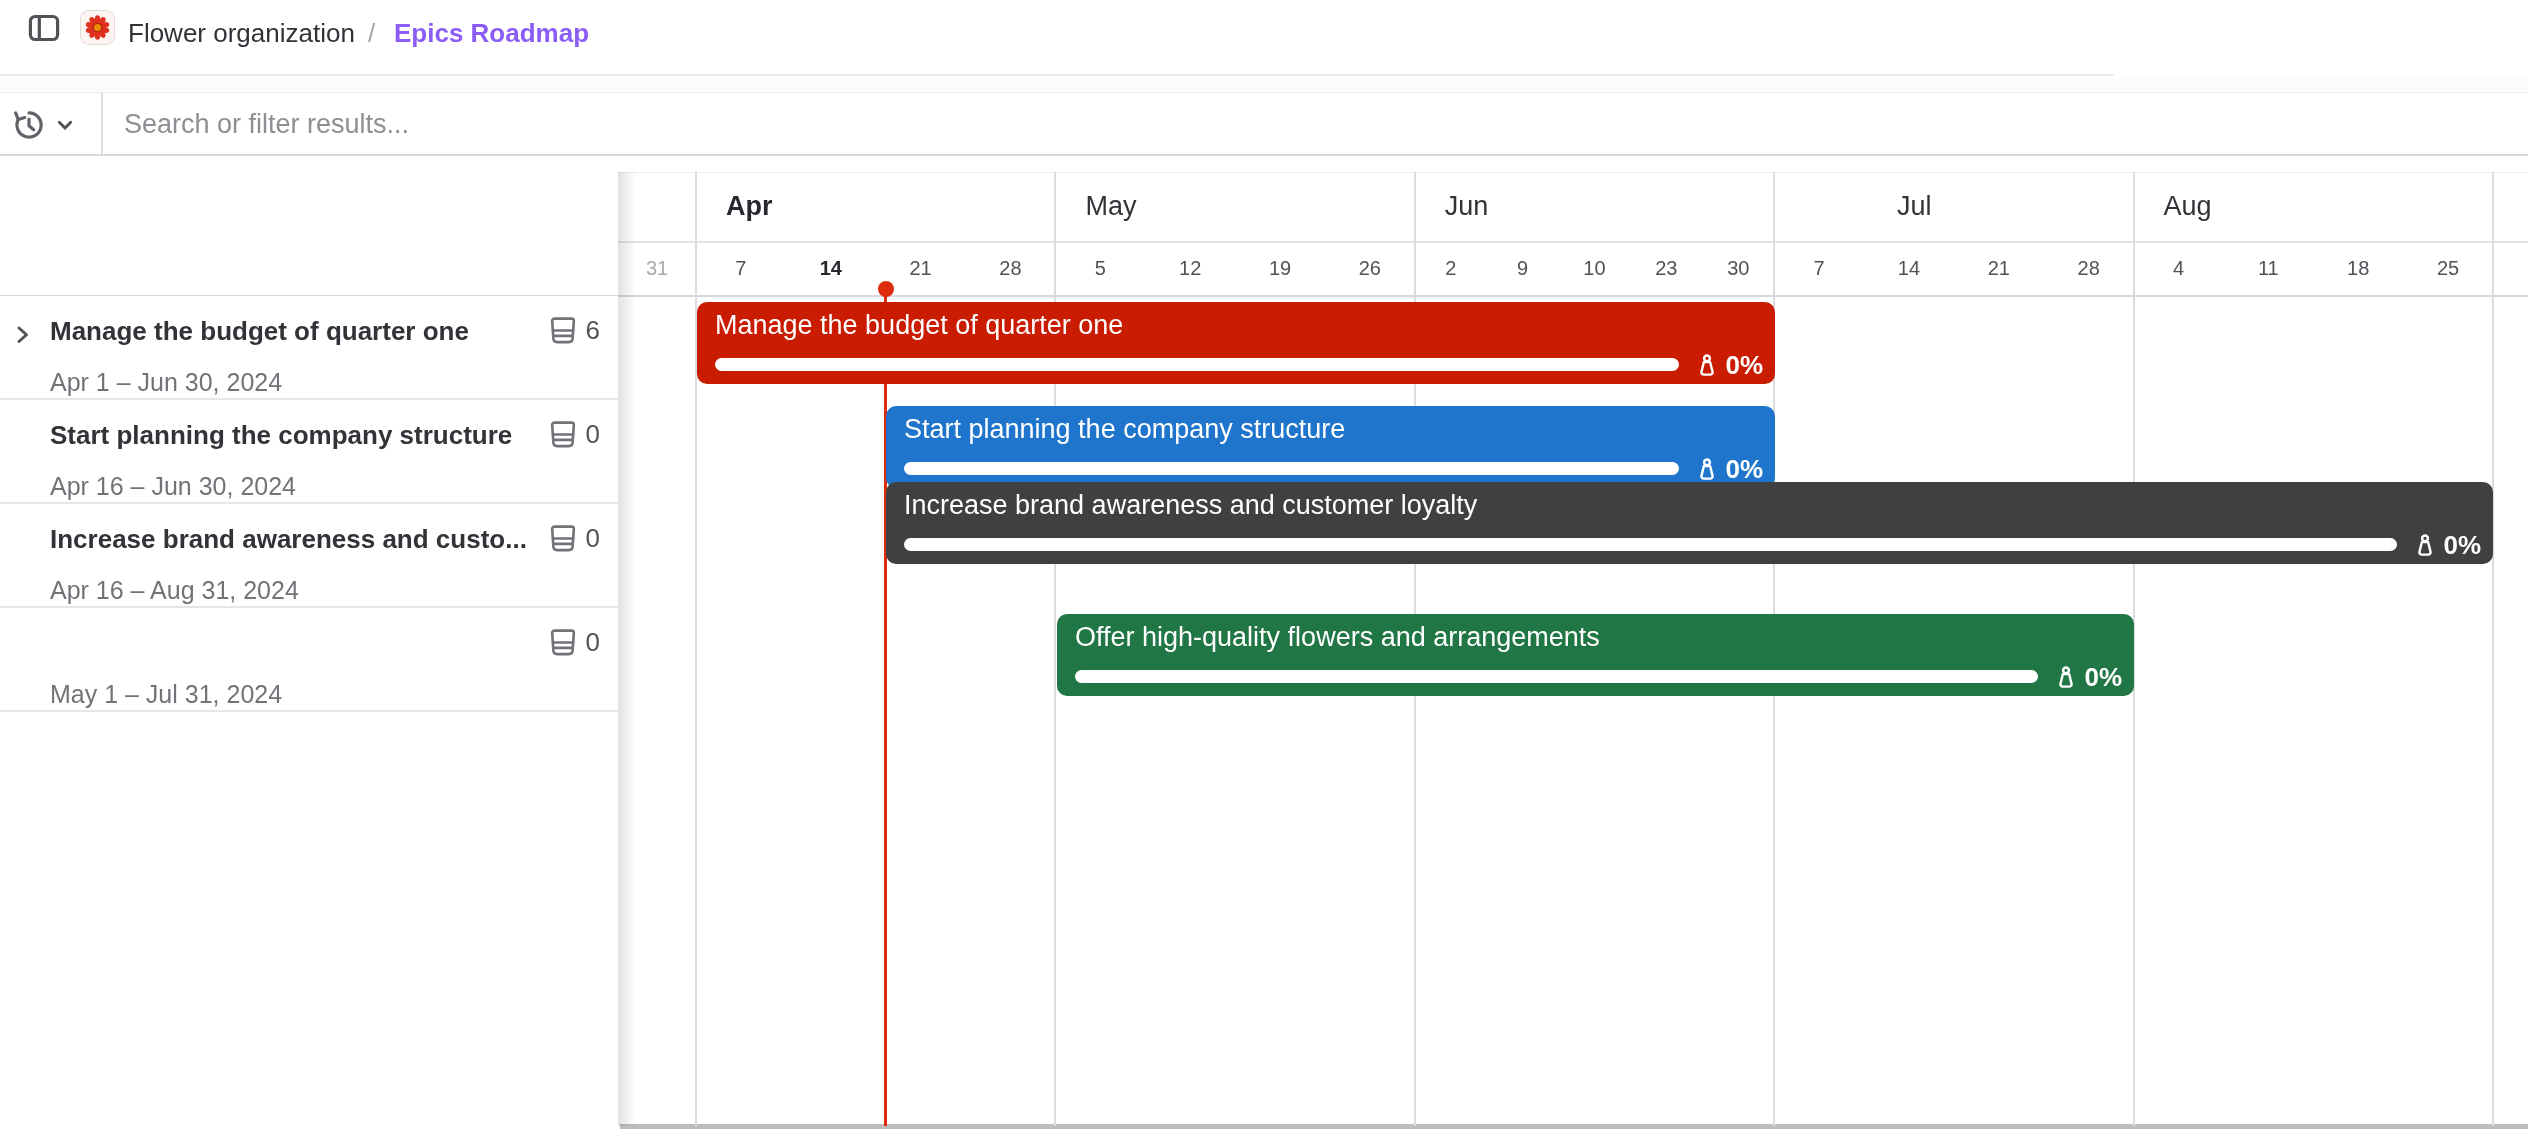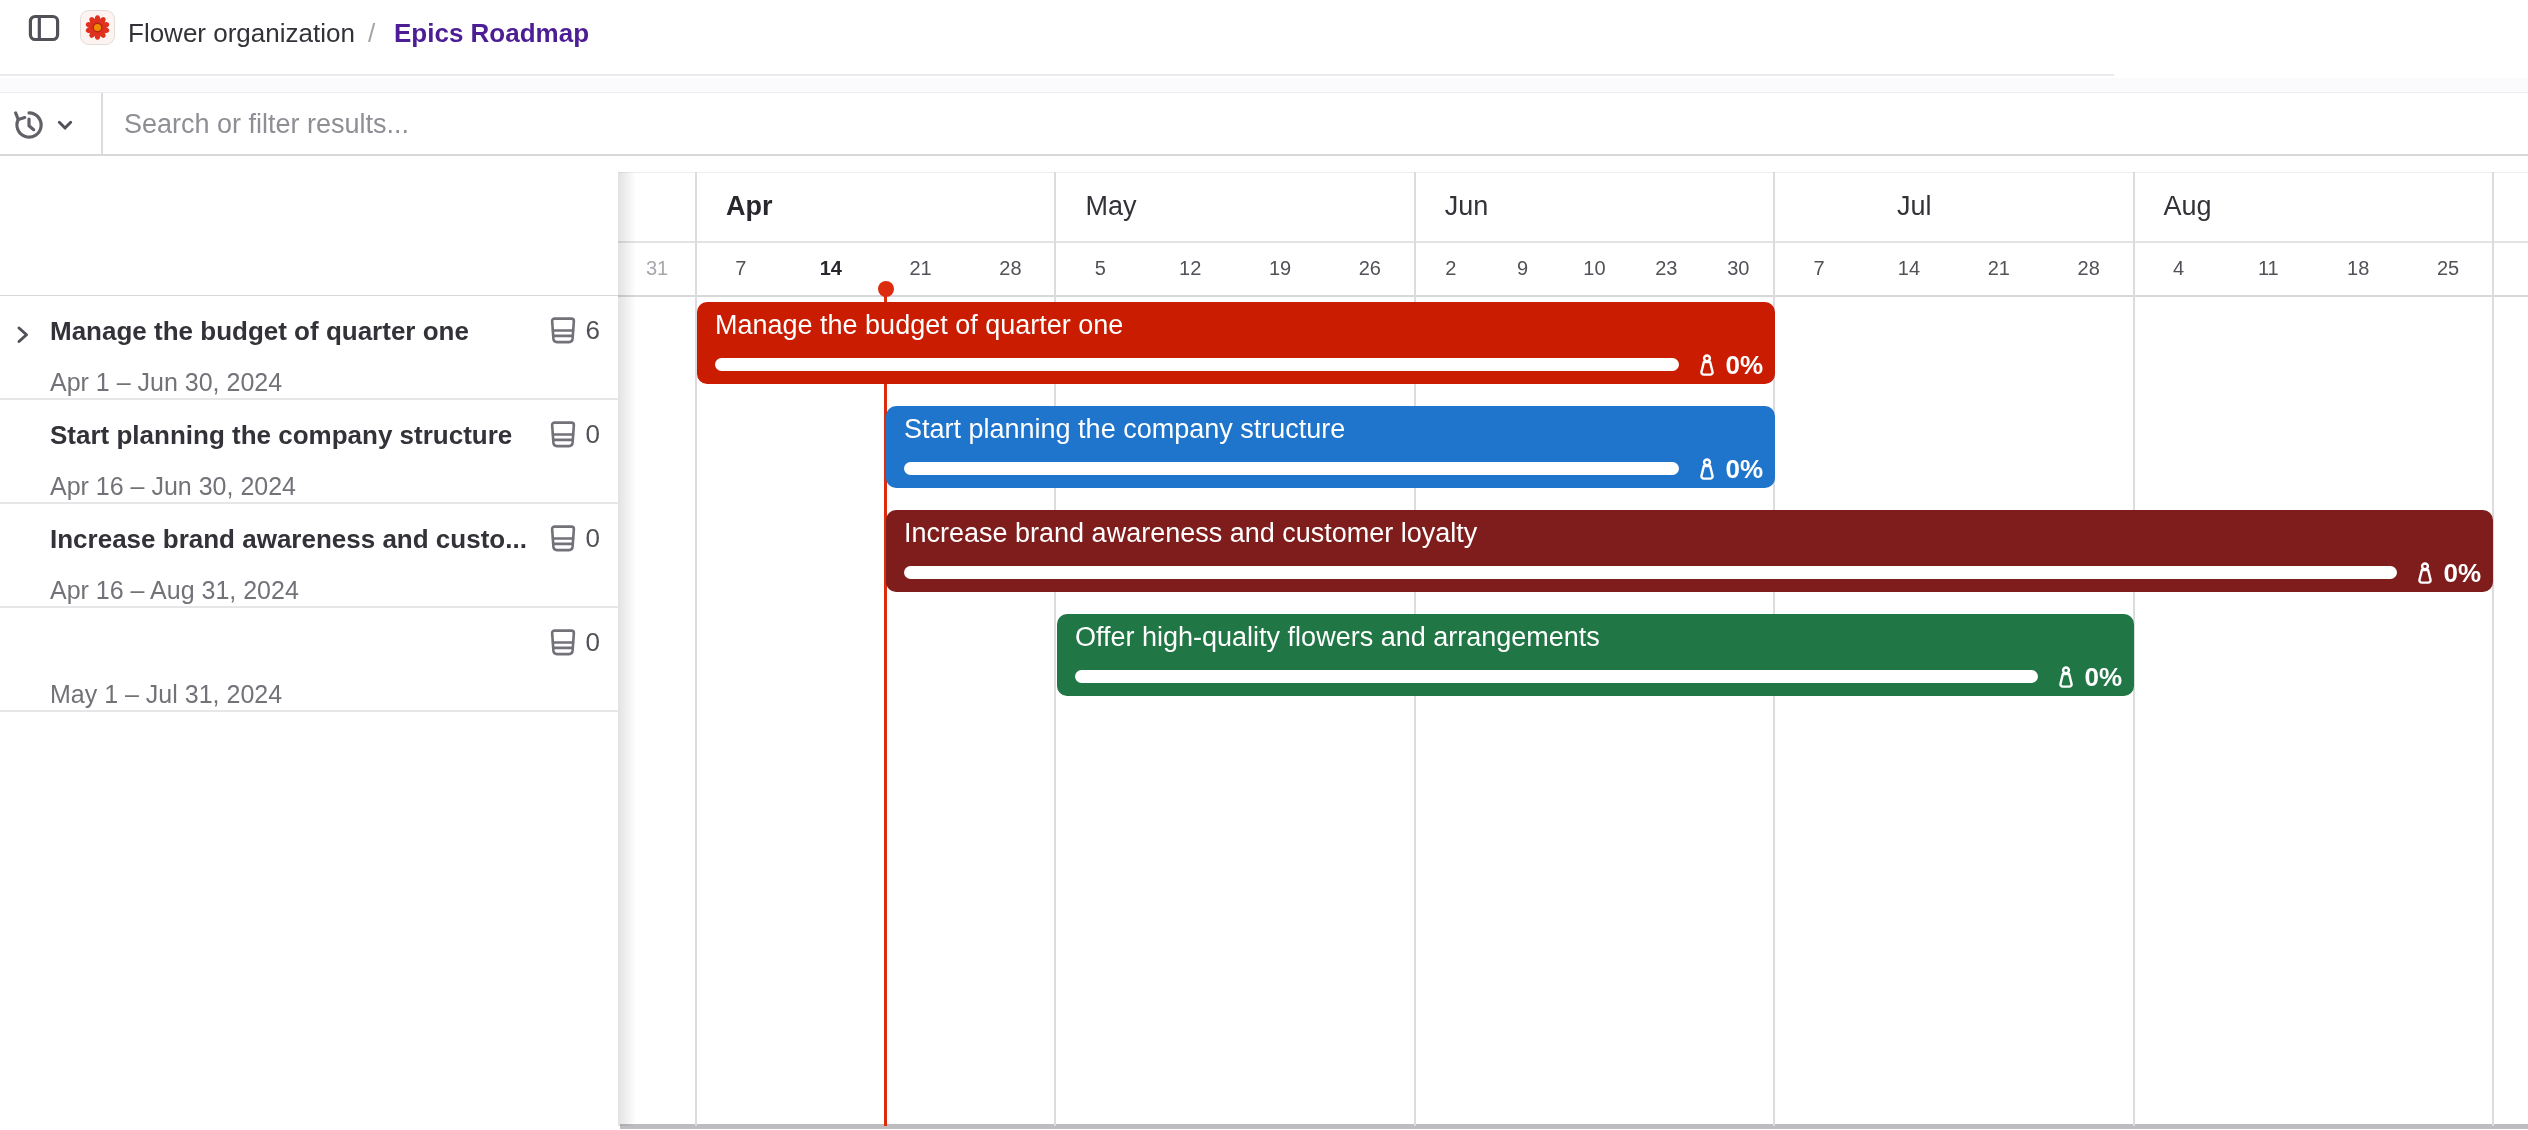--- a/index.html
+++ b/index.html
@@ -9,21 +9,21 @@
 
   
   #topbar { position:absolute; left:0; top:0; width:2114px; height:76px; background:#fff;
             border-bottom:2px solid #eaeaec; }
   #sidebar-toggle { position:absolute; left:27px; top:11px; width:36px; height:34px; cursor:pointer; }
   #avatar { position:absolute; left:80px; top:10px; width:35px; height:35px; border-radius:9px;
             background:#fdf4f2; border:1px solid rgba(0,0,0,0.10); display:flex; align-items:center; justify-content:center; }
   .crumb { position:absolute; top:14px; font-size:26px; color:#333238; line-height:38px; white-space:nowrap; }
   #crumb-org { left:128px; }
   #crumb-sep { left:368px; color:#a4a3a8; }
-  #crumb-page { left:394px; font-weight:700; color:#4c1d95; }
+  #crumb-page { left:394px; font-weight:700; color:#8b5cf6; }
 
   
   #gapband { position:absolute; left:0; top:78px; width:2528px; height:14px; background:#fbfafd; }
   #searchbar { position:absolute; left:0; top:92px; width:2528px; height:64px; background:#fff;
                border-top:1px solid #ececef; border-bottom:2px solid #d8d7da; }
   #history-btn { position:absolute; left:12px; top:14px; width:84px; height:36px; display:flex; align-items:center; gap:6px; cursor:pointer; }
   #search-divider { position:absolute; left:101px; top:0; width:2px; height:62px; background:#dcdcde; }
   #search-input { position:absolute; left:124px; top:8px; width:2300px; height:46px; border:none; outline:none;
                   font-size:27px; color:#333238; font-family:"Liberation Sans",sans-serif; background:transparent; }
   #search-input::placeholder { color:#8f8e94; opacity:1; }
@@ -252,21 +252,21 @@
      <div class="bar-weight">
        <span>
           <svg width="26" height="26" viewBox="0 0 16 16" fill="none" stroke="#ffffff" stroke-width="1.5" stroke-linecap="round" stroke-linejoin="round">
   <circle cx="8" cy="3.3" r="1.8"></circle>
   <path d="M6.1 5.5 H9.9 L11.4 11.5 C11.65 12.5 10.9 13.3 9.9 13.3 H6.1 C5.1 13.3 4.35 12.5 4.6 11.5 Z"></path>
           </svg>
         </span>
        <span class="bar-pct">0%</span>
      </div>
     </div>
-    <div class="epic-bar" style="left: 886px; width: 1607px; top: 510px; background: #7f1d1d;">
+    <div class="epic-bar" style="left: 886px; width: 1607px; top: 482px; background: #404040;">
       <div class="bar-title">Increase brand awareness and customer loyalty</div>
      <div class="bar-track"></div>
      <div class="bar-weight">
        <span>
           <svg width="26" height="26" viewBox="0 0 16 16" fill="none" stroke="#ffffff" stroke-width="1.5" stroke-linecap="round" stroke-linejoin="round">
   <circle cx="8" cy="3.3" r="1.8"></circle>
   <path d="M6.1 5.5 H9.9 L11.4 11.5 C11.65 12.5 10.9 13.3 9.9 13.3 H6.1 C5.1 13.3 4.35 12.5 4.6 11.5 Z"></path>
           </svg>
         </span>
        <span class="bar-pct">0%</span>

